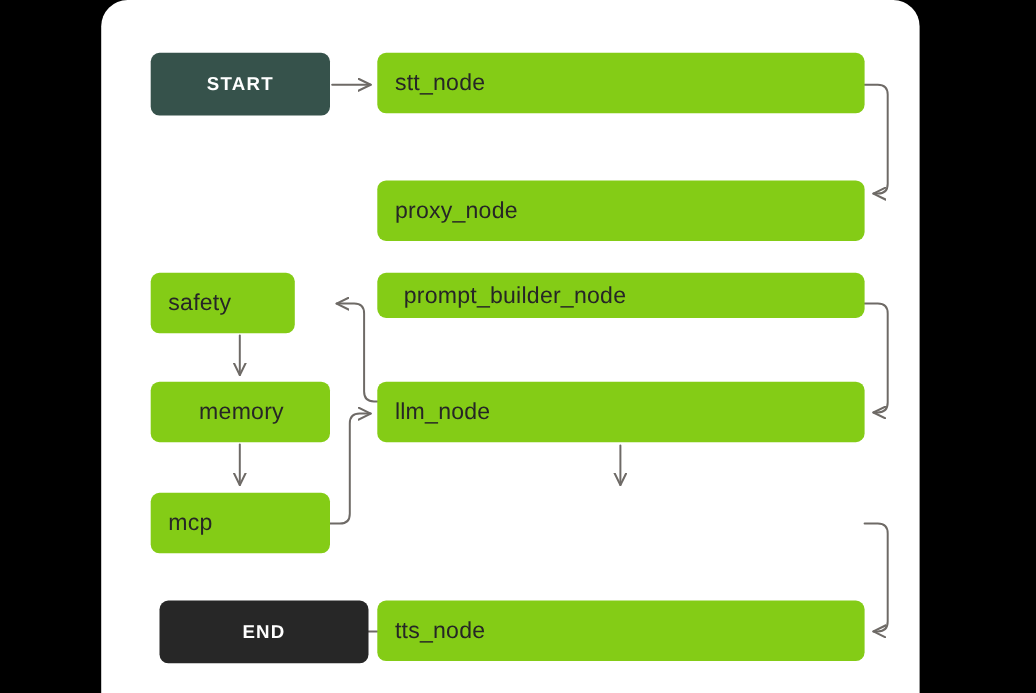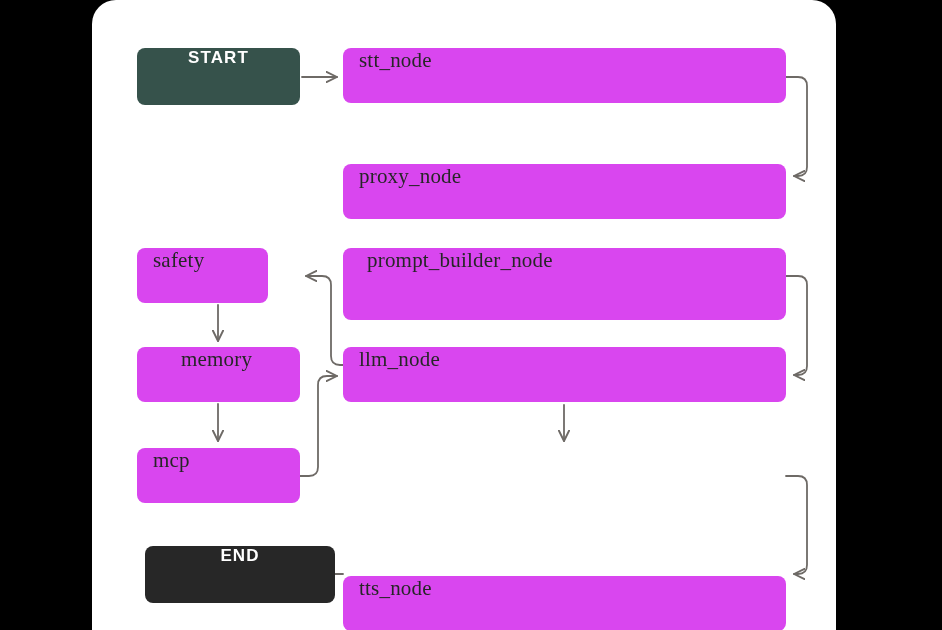--- a/index.html
+++ b/index.html
@@ -26,27 +26,28 @@
   #wires {
     position:absolute; left:0; top:0;
     width:942px; height:630px;
     pointer-events:none;
   }
 
   
   .node {
     position:absolute;
     display:flex;
+    align-items:center;
     border-radius:8px;
     white-space:nowrap;
   }
   .node-proc {
-    background:#d946ef;
+    background:#84cc16;
     color:#262626;
-    font-family:Liberation Serif, serif;
+    font-family:Liberation Sans, sans-serif;
     font-size:21px;
     letter-spacing:0.2px;
     padding-left:16px;
     justify-content:flex-start;
   }
   .node-term {
     justify-content:center;
     color:#FFFFFF;
     font-family:"Liberation Sans", sans-serif;
     font-size:17px;
@@ -109,38 +110,38 @@
   </div>
 
   <div class="node node-proc" style="left:343px; top:164px; width:443px; height:55px;">
     <span>proxy_node</span>
   </div>
 
   <div class="node node-proc" style="left:137px; top:248px; width:131px; height:55px;">
     <span>safety</span>
   </div>
 
-  <div class="node node-proc" style="left:343px; top:248px; width:443px; height:72px;padding-left:24px;">
+  <div class="node node-proc" style="left:343px; top:248px; width:443px; height:41px;padding-left:24px;">
     <span>prompt_builder_node</span>
   </div>
 
   <div class="node node-proc" style="left:137px; top:347px; width:163px; height:55px;padding-left:44px;">
     <span>memory</span>
   </div>
 
   <div class="node node-proc" style="left:343px; top:347px; width:443px; height:55px;">
     <span>llm_node</span>
   </div>
 
   <div class="node node-proc" style="left:137px; top:448px; width:163px; height:55px;padding-left:16px;">
     <span>mcp</span>
   </div>
 
 
   <div class="node node-term node-end" style="left:145px; top:546px; width:190px; height:57px;">
     <span>END</span>
   </div>
 
-  <div class="node node-proc" style="left:343px; top:576px; width:443px; height:55px;">
+  <div class="node node-proc" style="left:343px; top:546px; width:443px; height:55px;">
     <span>tts_node</span>
   </div>
 
 </div>
 
 </body></html>

